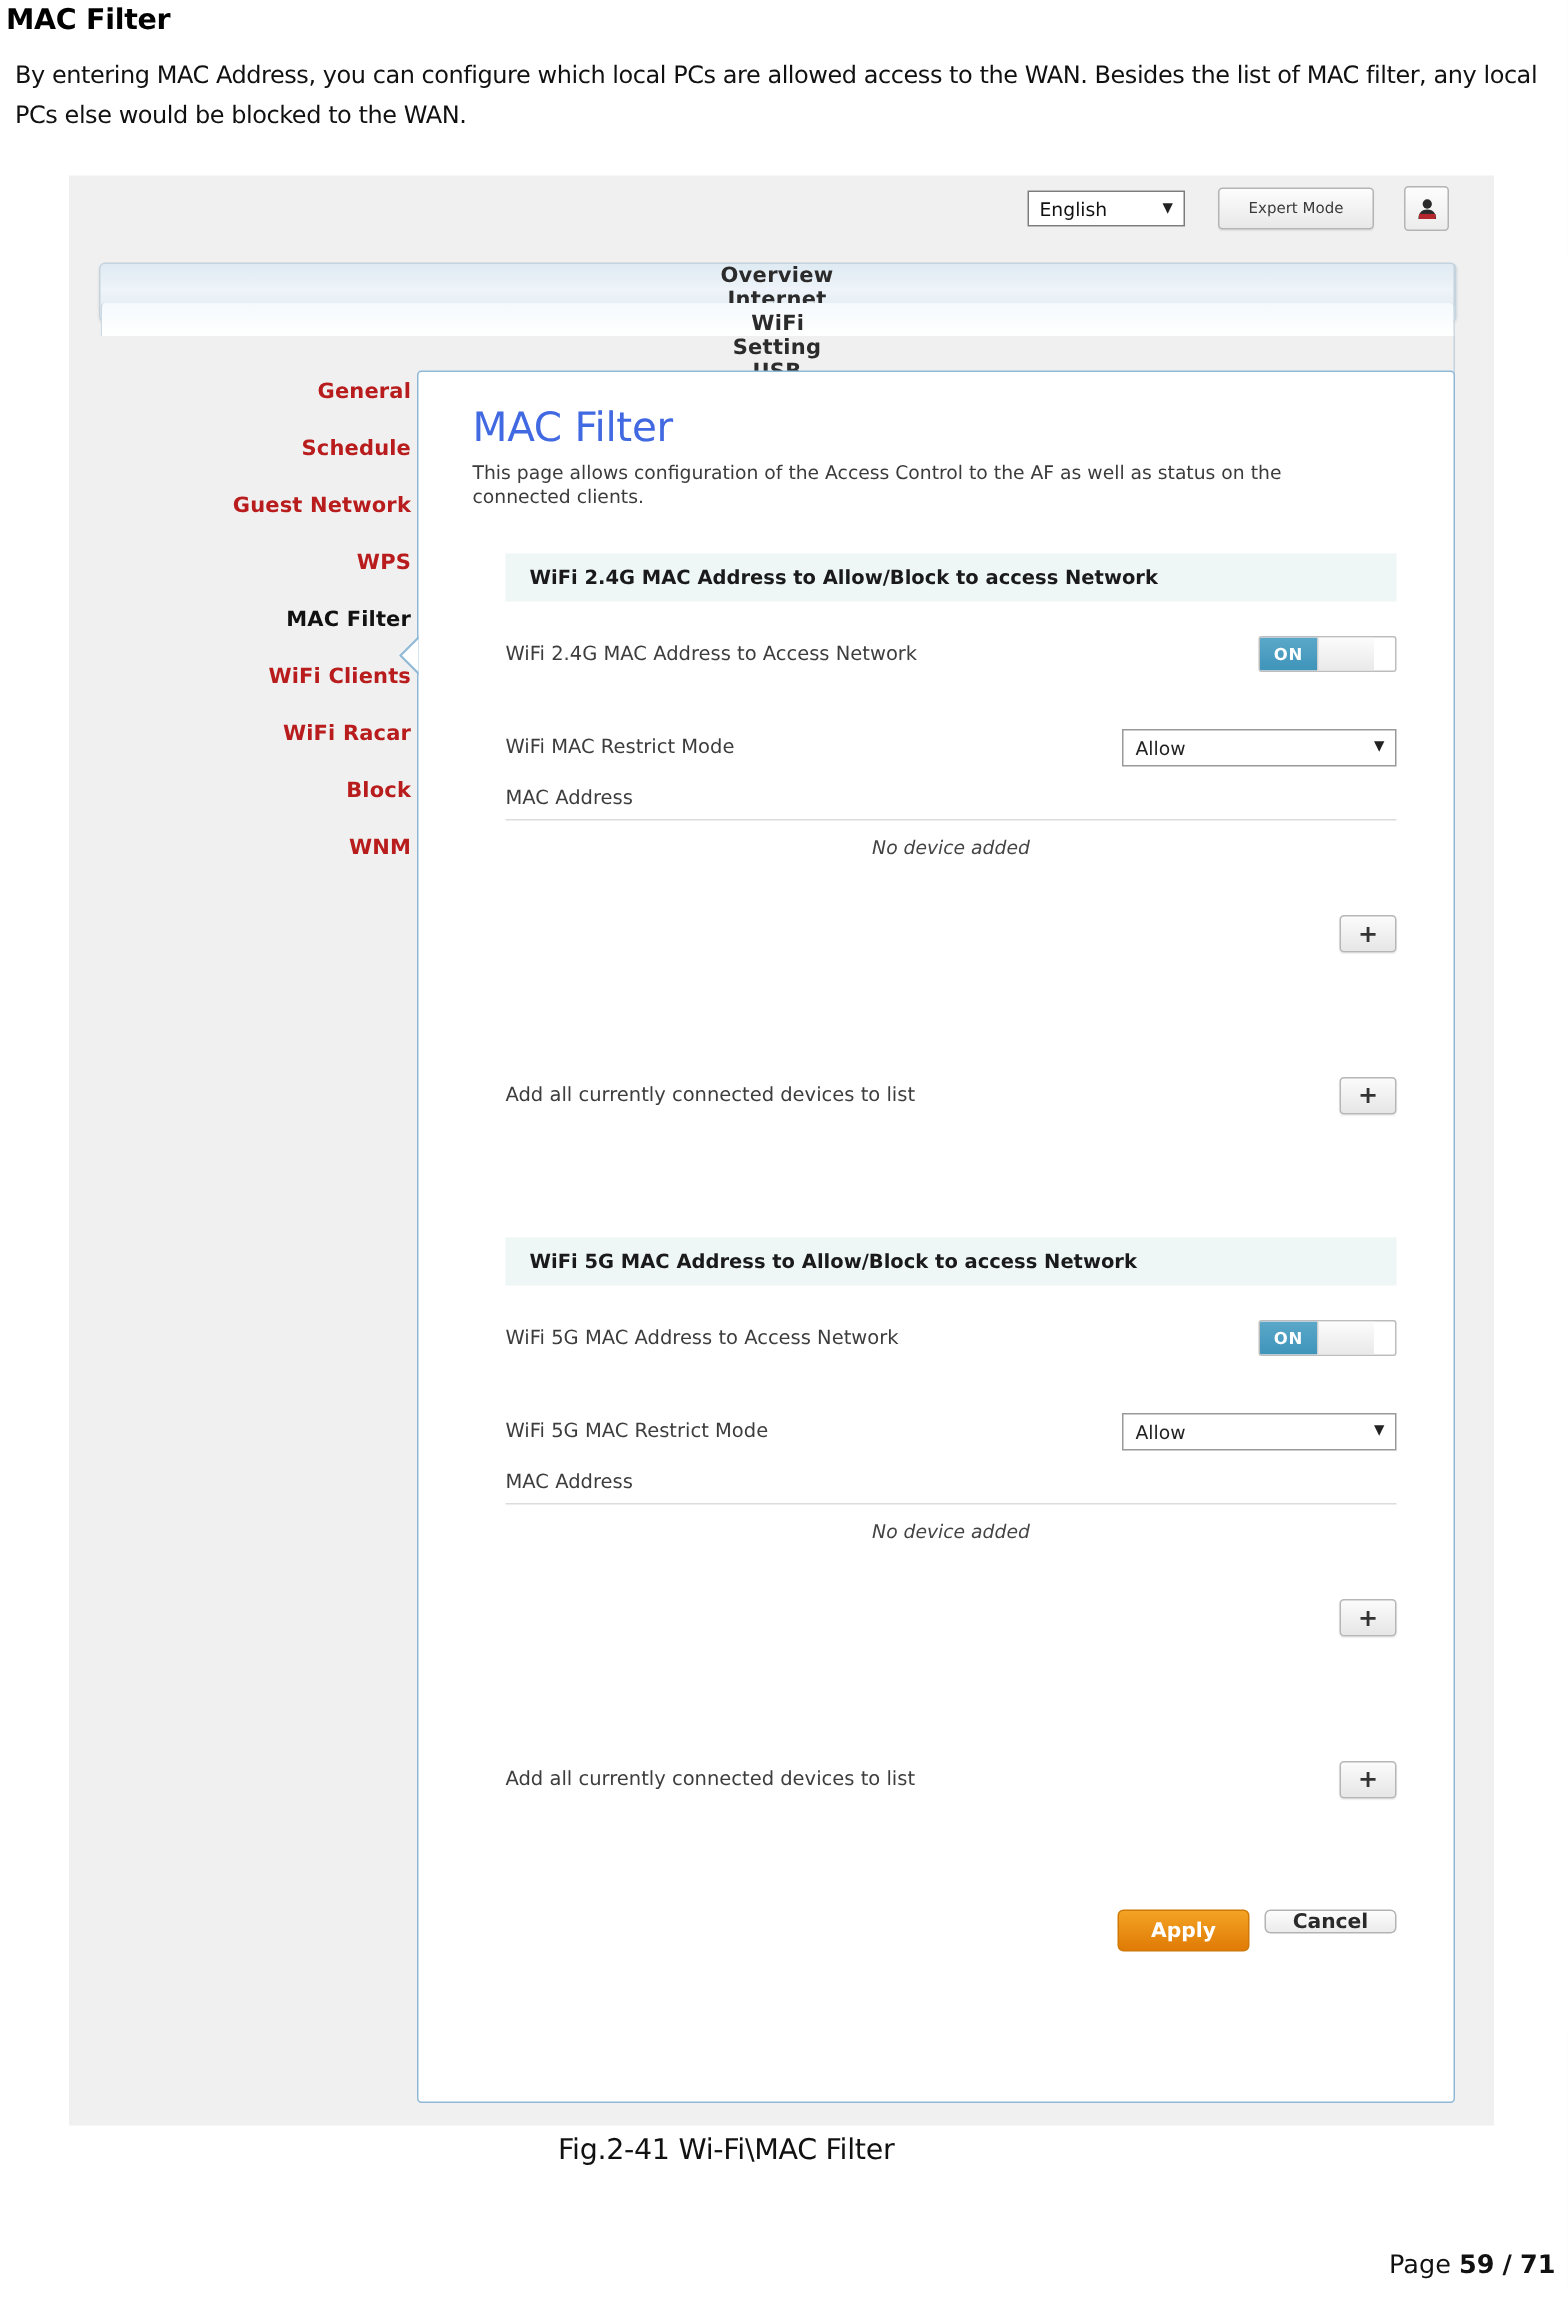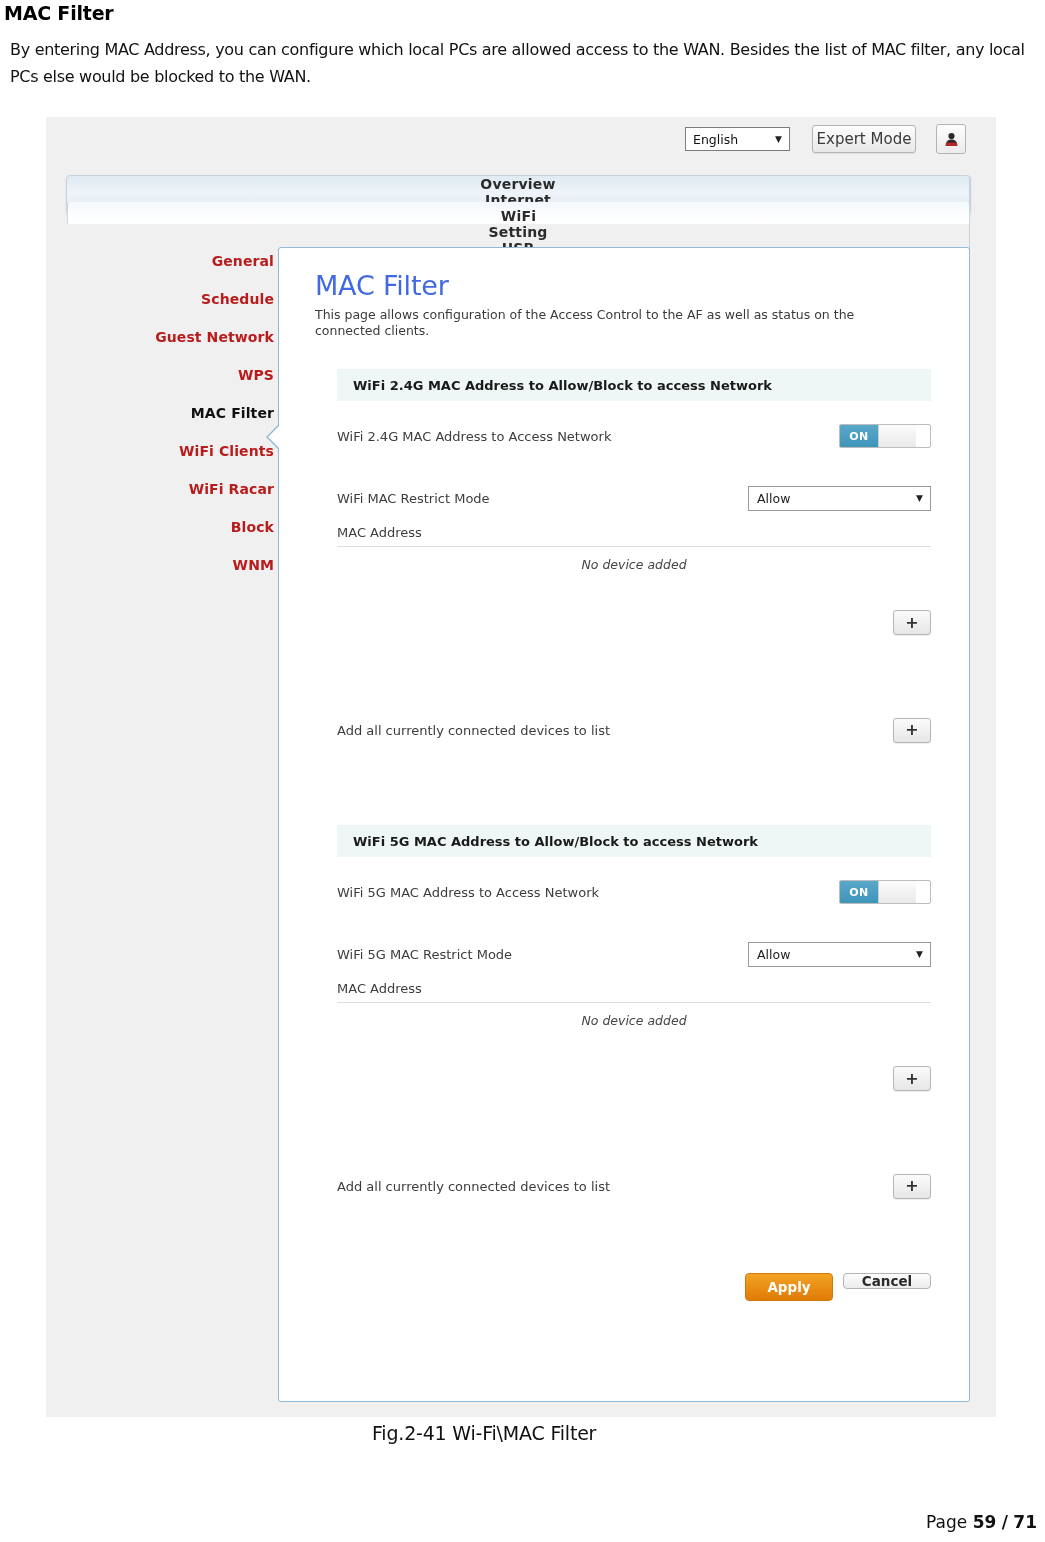--- a/index.html
+++ b/index.html
@@ -63,21 +63,21 @@
     font-size: 9px;
     color: #222;
   }
   .expert-btn {
     position: absolute;
     right: 80px; top: 8px;
     width: 104px; height: 28px;
     background: linear-gradient(#fdfdfd, #e8e8e8);
     border: 1px solid #b4b4b4;
     border-radius: 3px;
-    font-size: 15px;
+    font-size: 10px;
     color: #3a3a3a;
     display: flex;
     align-items: center;
     justify-content: center;
     box-shadow: 0 1px 1px rgba(0,0,0,0.08);
   }
   .user-btn {
     position: absolute;
     right: 30px; top: 7px;
     width: 30px; height: 30px;
@@ -339,21 +339,21 @@
   
   .caption {
     position: absolute;
     left: 372px; top: 1422px;
     font-size: 19px;
     color: #111;
     letter-spacing: -0.2px;
   }
   .footer {
     position: absolute;
-    right: 8px; bottom: 10px;
+    right: 8px; bottom: 22px;
     font-size: 17px;
     color: #111;
   }
   .footer b { font-weight: bold; }
 </style>
 </head>
 <body>
 
 <div class="doc-title">MAC Filter</div>
 <div class="doc-para">By entering MAC Address, you can configure which local PCs are allowed access to the WAN. Besides the list of MAC filter, any local PCs else would be blocked to the WAN.</div>

